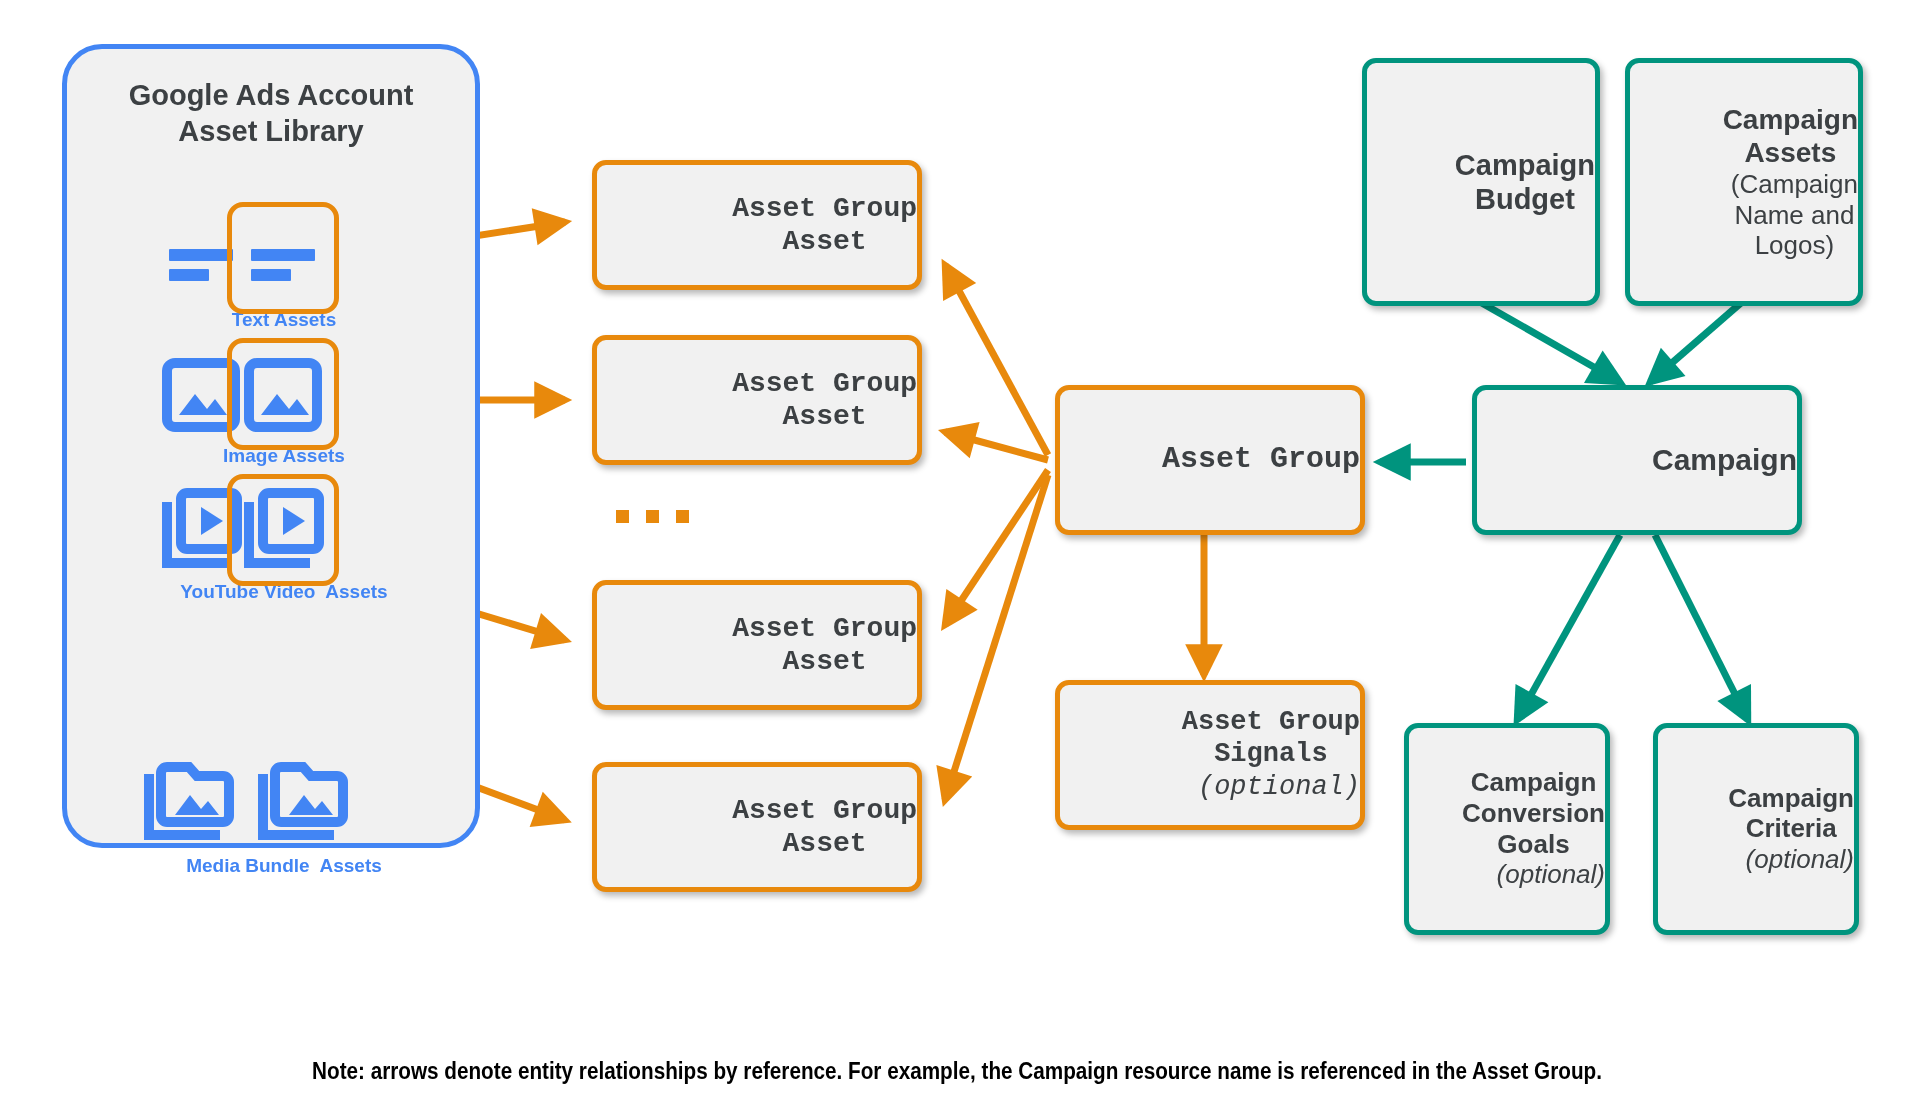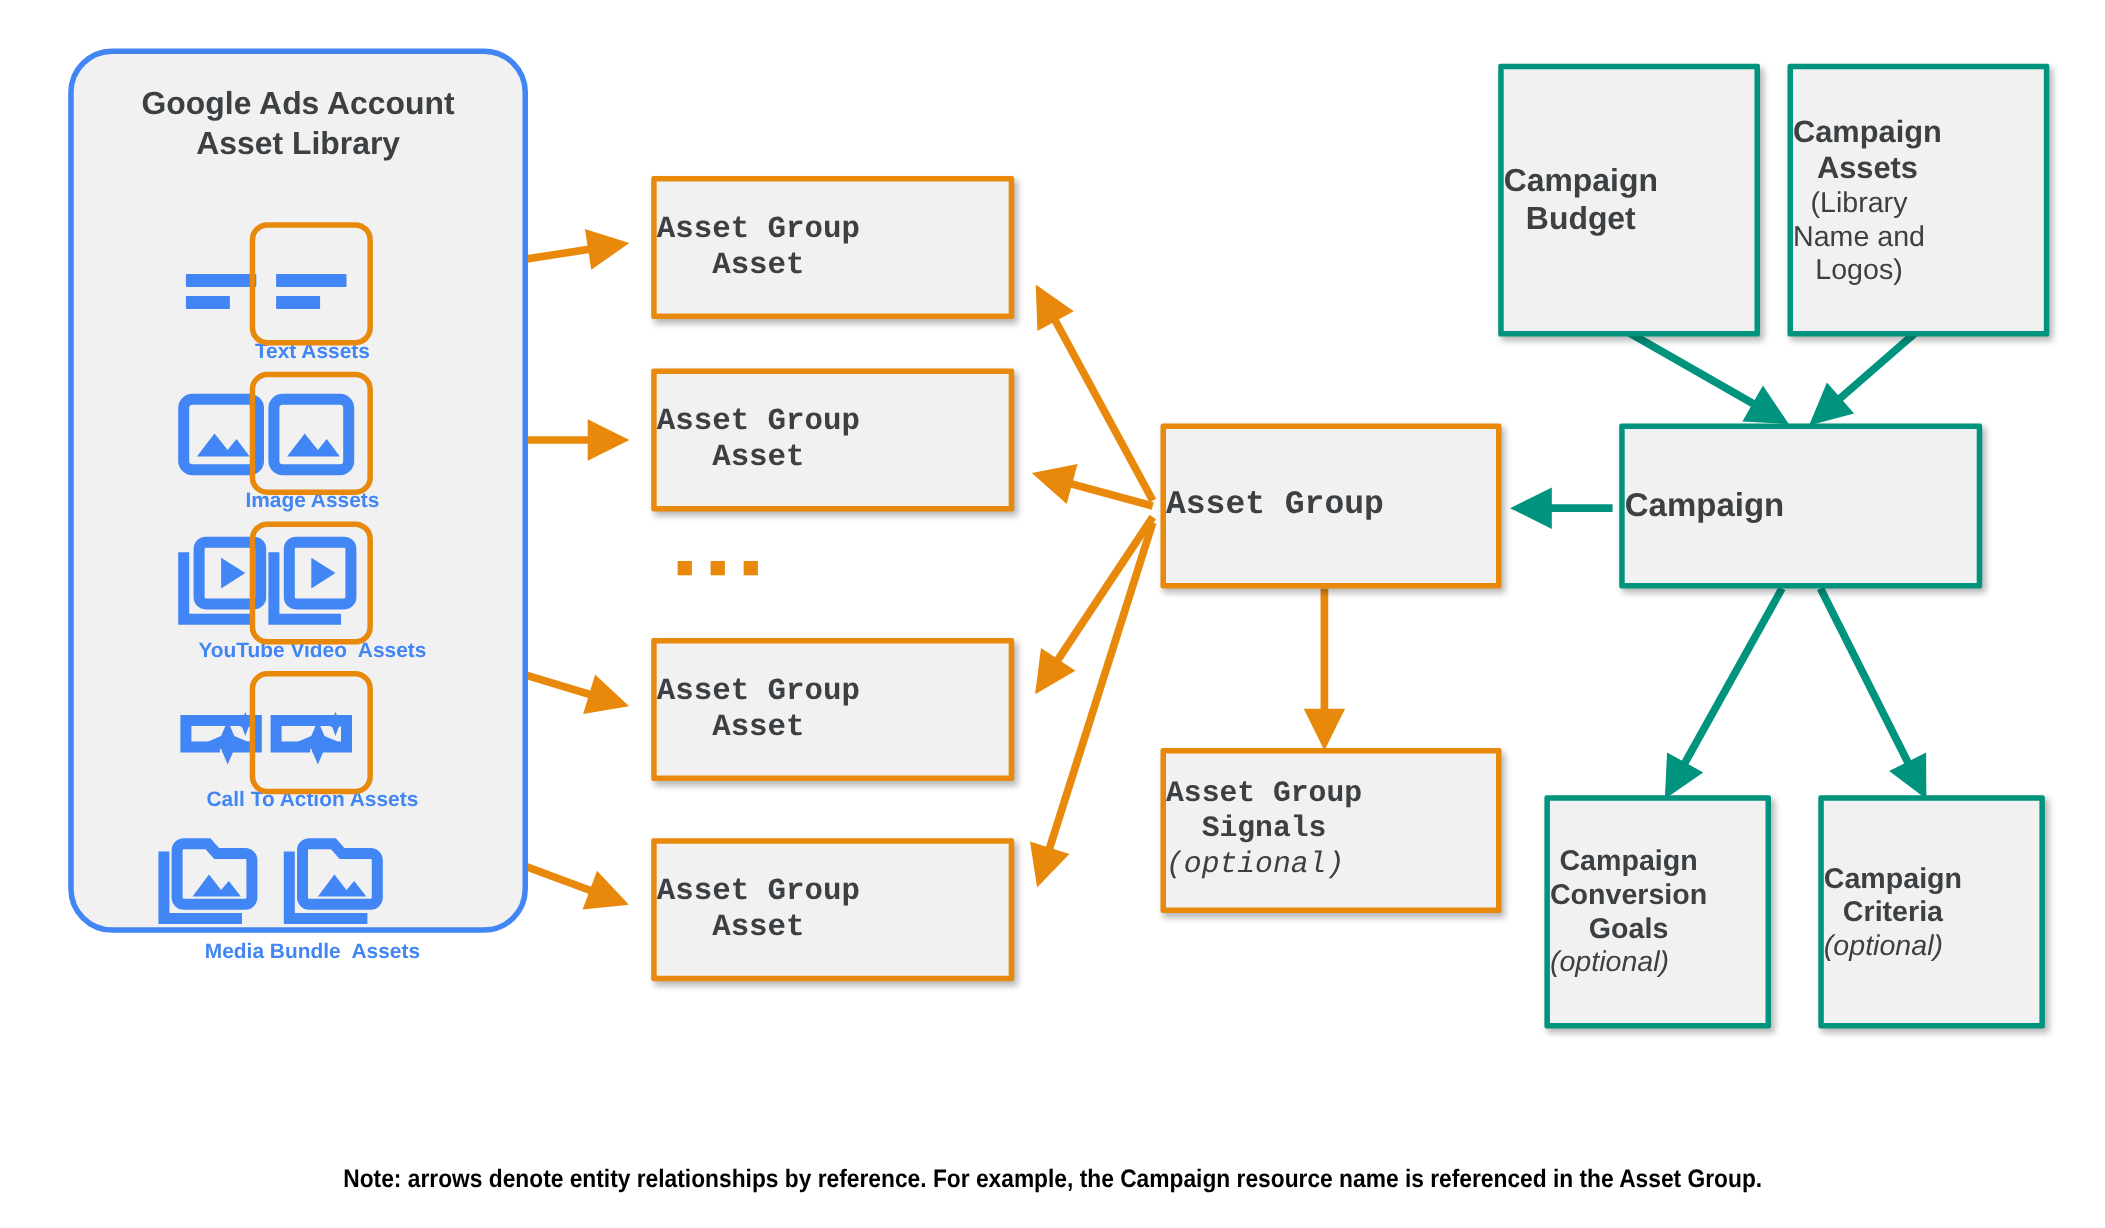--- a/index.html
+++ b/index.html
@@ -10,23 +10,23 @@
   }
   #stage{position:absolute;left:0;top:0;width:1914px;height:792px;}
 
   
   #edges{position:absolute;left:0;top:0;width:1914px;height:1116px;z-index:1;}
 
   
   .node{
     position:absolute;box-sizing:border-box;
     background:#f1f1f1;
-    border-radius:2px;
+    border-radius:14px;
     display:flex;flex-direction:column;
-    align-items:flex-start;justify-content:center;
+    align-items:flex-end;justify-content:center;
     text-align:center;
     color:#3c4043;
     box-shadow:3px 4px 6px rgba(0,0,0,.28);
     z-index:3;
   }
   .node .t1{font-weight:bold;line-height:1.18;}
   .node .t2{font-weight:normal;line-height:1.18;}
   .node .opt{font-style:italic;font-weight:normal;line-height:1.2;}
 
   .orange{border:5px solid #e8890c;font-family:Liberation Mono, monospace;}
@@ -180,40 +180,20 @@
             <path d="M12,22 L12,78 L68,78" fill="none" stroke="#4285f4" stroke-width="10" stroke-linecap="square"></path>
             <rect x="26" y="8" width="56" height="56" rx="6" fill="none" stroke="#4285f4" stroke-width="10"></rect>
             <path d="M46,22 L68,36 L46,50 z" fill="#4285f4"></path>
           </svg>
         </div>
         <div class="sel-box"></div>
       </div>
       <div class="asset-label">YouTube Video  Assets</div>
     </div>
 
-    <div class="asset-row" style="top:572px;">
-      <div class="asset-icons">
-        <div class="icon-a">
-          <svg width="92" height="92" viewBox="0 0 92 92">
-            <path d="M14,34 L14,58 L40,58 M52,58 L78,58 L78,34 L14,34" fill="none" stroke="#4285f4" stroke-width="10" stroke-linecap="square"></path>
-            <path d="M52,34 L58,48 L72,54 L58,60 L52,74 L46,60 L32,54 L46,48 z" fill="#4285f4"></path>
-            <path d="M68,26 L71,34 L79,37 L71,40 L68,48 L65,40 L57,37 L65,34 z" fill="#4285f4"></path>
-          </svg>
-        </div>
-        <div class="icon-b">
-          <svg width="92" height="92" viewBox="0 0 92 92">
-            <path d="M14,34 L14,58 L40,58 M52,58 L78,58 L78,34 L14,34" fill="none" stroke="#4285f4" stroke-width="10" stroke-linecap="square"></path>
-            <path d="M52,34 L58,48 L72,54 L58,60 L52,74 L46,60 L32,54 L46,48 z" fill="#4285f4"></path>
-            <path d="M68,26 L71,34 L79,37 L71,40 L68,48 L65,40 L57,37 L65,34 z" fill="#4285f4"></path>
-          </svg>
-        </div>
-        <div class="sel-box"></div>
-      </div>
-      <div class="asset-label">Call To Action Assets</div>
-    </div>
 
     <div class="asset-row" style="top:706px;">
       <div class="asset-icons">
         <div class="mb-a">
           <svg width="100" height="94" viewBox="0 0 100 94">
             <path d="M10,24 L10,80 L76,80" fill="none" stroke="#4285f4" stroke-width="10" stroke-linecap="square"></path>
             <path d="M28,12 h22 l8,9 h26 a6,6 0 0 1 6,6 v34 a6,6 0 0 1 -6,6 h-56 a6,6 0 0 1 -6,-6 v-43 a6,6 0 0 1 6,-6 z" fill="none" stroke="#4285f4" stroke-width="10"></path>
             <path d="M36,60 L51,40 L62,54 L69,46 L80,60 z" fill="#4285f4"></path>
           </svg>
         </div>
@@ -266,21 +246,21 @@
   </div>
 
   <div class="node teal" style="left:1362px;top:58px;width:238px;height:248px;font-size:29px;">
     <div class="t1" style="white-space:pre-line;">Campaign
 Budget</div>
   </div>
 
   <div class="node teal" style="left:1625px;top:58px;width:238px;height:248px;font-size:28px;">
     <div class="t1" style="white-space:pre-line;">Campaign
 Assets</div>
-    <div class="t2" style="white-space:pre-line;font-size:26px;">(Library
+    <div class="t2" style="white-space:pre-line;font-size:26px;">(Campaign
 Name and
 Logos)</div>
   </div>
 
   <div class="node teal" style="left:1472px;top:385px;width:330px;height:150px;font-size:30px;">
     <div class="t1">Campaign</div>
   </div>
 
   <div class="node teal" style="left:1404px;top:723px;width:206px;height:212px;font-size:26px;">
     <div class="t1" style="white-space:pre-line;">Campaign

